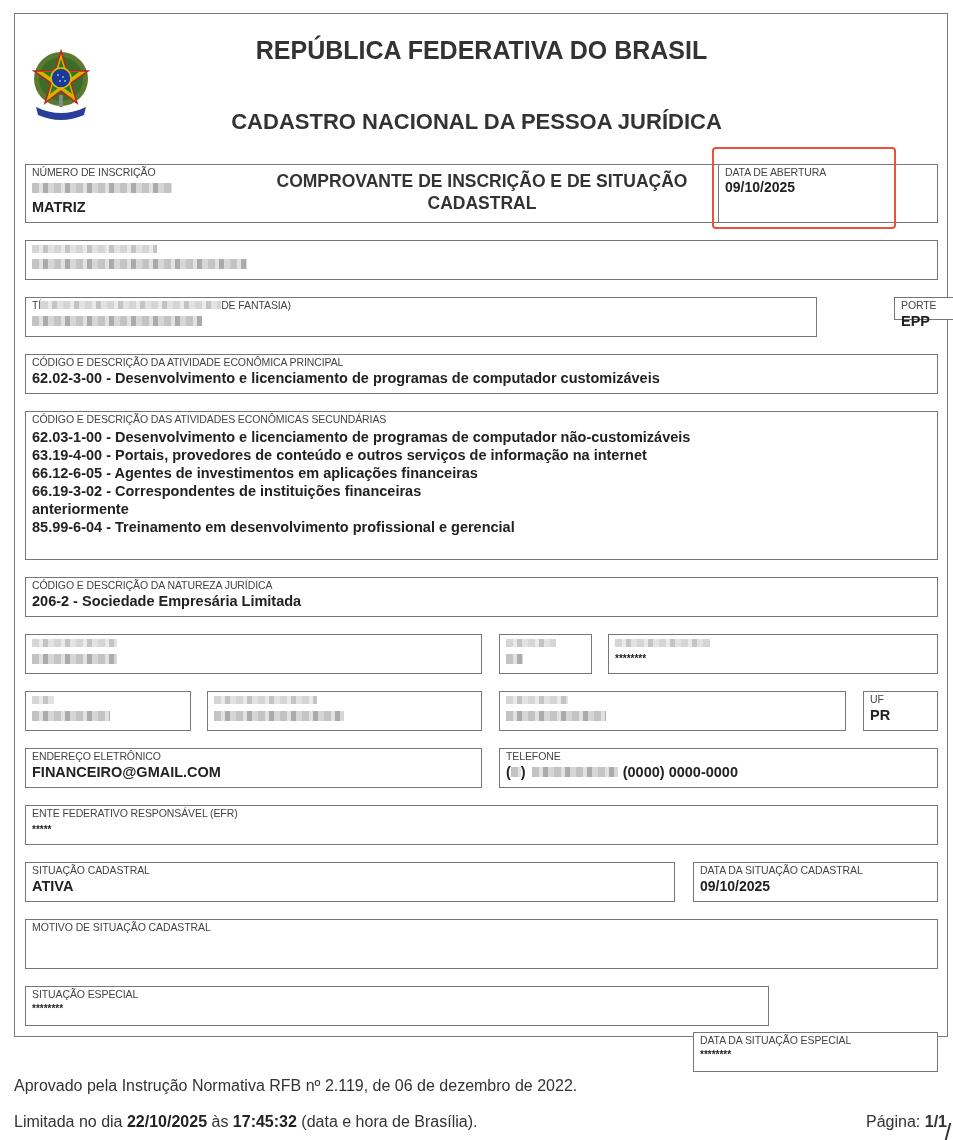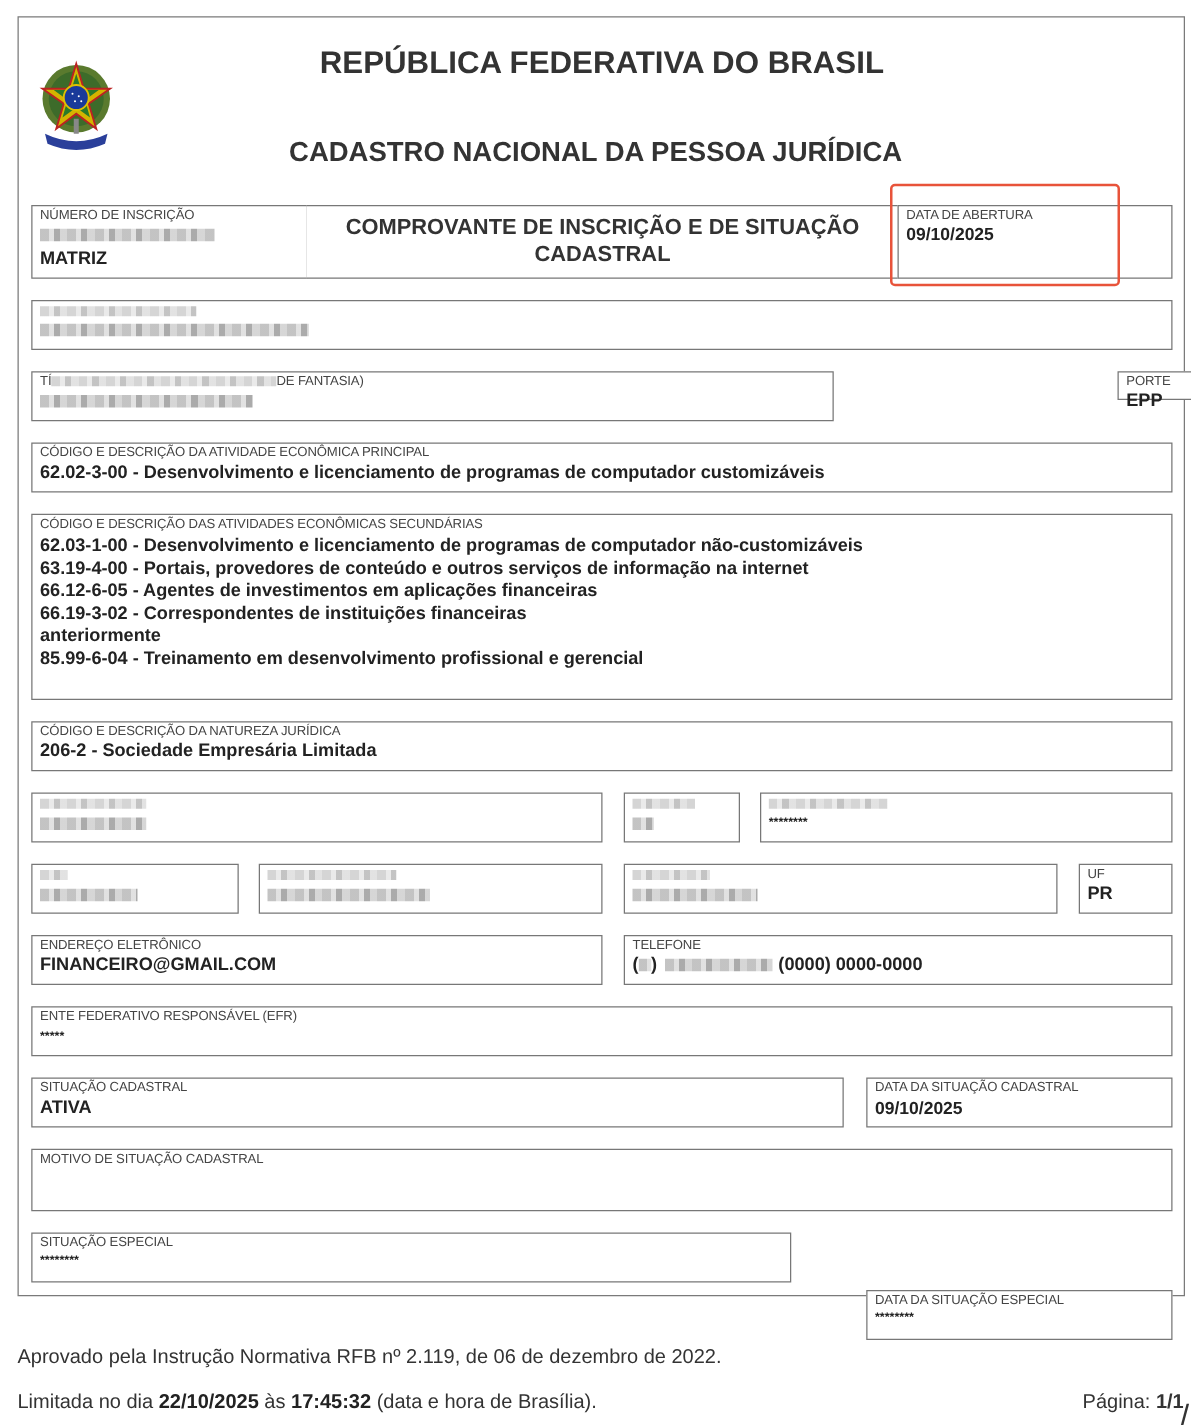--- a/index.html
+++ b/index.html
@@ -64,21 +64,21 @@
   <span class="lbl">DATA DE ABERTURA</span>
   <span class="val" style="top:14px;font-size:14px;">09/10/2025</span>
 </div>
 <div class="highlight"></div>
 
 <div class="box" style="left:25px;top:240px;width:913px;height:40px;">
   <span class="blur lbl-b" style="position:absolute;left:6px;top:4px;width:125px;"></span>
   <span class="blur" style="position:absolute;left:6px;top:18px;width:215px;"></span>
 </div>
 
-<div class="box" style="left:25px;top:297px;width:642px;height:40px;">
+<div class="box" style="left:25px;top:297px;width:792px;height:40px;">
   <span class="lbl" style="display:flex;align-items:center;gap:0;">
     <span>TÍ</span>
     <span class="blur lbl-b" style="width:180px;"></span>
     <span>DE FANTASIA)</span>
   </span>
   <span class="blur" style="position:absolute;left:6px;top:18px;width:170px;"></span>
 </div>
 <div class="box" style="left:894px;top:297px;width:91px;height:23px;">
   <span class="lbl">PORTE</span>
   <span class="val" style="top:15px;">EPP</span>
@@ -163,21 +163,21 @@
 <div class="box" style="left:693px;top:862px;width:245px;height:40px;">
   <span class="lbl">DATA DA SITUAÇÃO CADASTRAL</span>
   <span class="val" style="top:15px;font-size:14px;">09/10/2025</span>
 </div>
 
 <div class="box" style="left:25px;top:919px;width:913px;height:50px;">
   <span class="lbl">MOTIVO DE SITUAÇÃO CADASTRAL</span>
   <span class="val" style="top:17px;"></span>
 </div>
 
-<div class="box" style="left:25px;top:986px;width:608px;height:40px;">
+<div class="box" style="left:25px;top:986px;width:744px;height:40px;">
   <span class="lbl">SITUAÇÃO ESPECIAL</span>
   <span class="val small-val" style="top:16px;">********</span>
 </div>
 <div class="box" style="left:693px;top:986px;width:245px;height:40px;margin-top:46px;">
   <span class="lbl">DATA DA SITUAÇÃO ESPECIAL</span>
   <span class="val small-val" style="top:16px;">********</span>
 </div>
 
 <div class="footer" style="top:1077px;">Aprovado pela Instrução Normativa RFB nº 2.119, de 06 de dezembro de 2022.</div>
 <div class="footer" style="top:1113px;">

